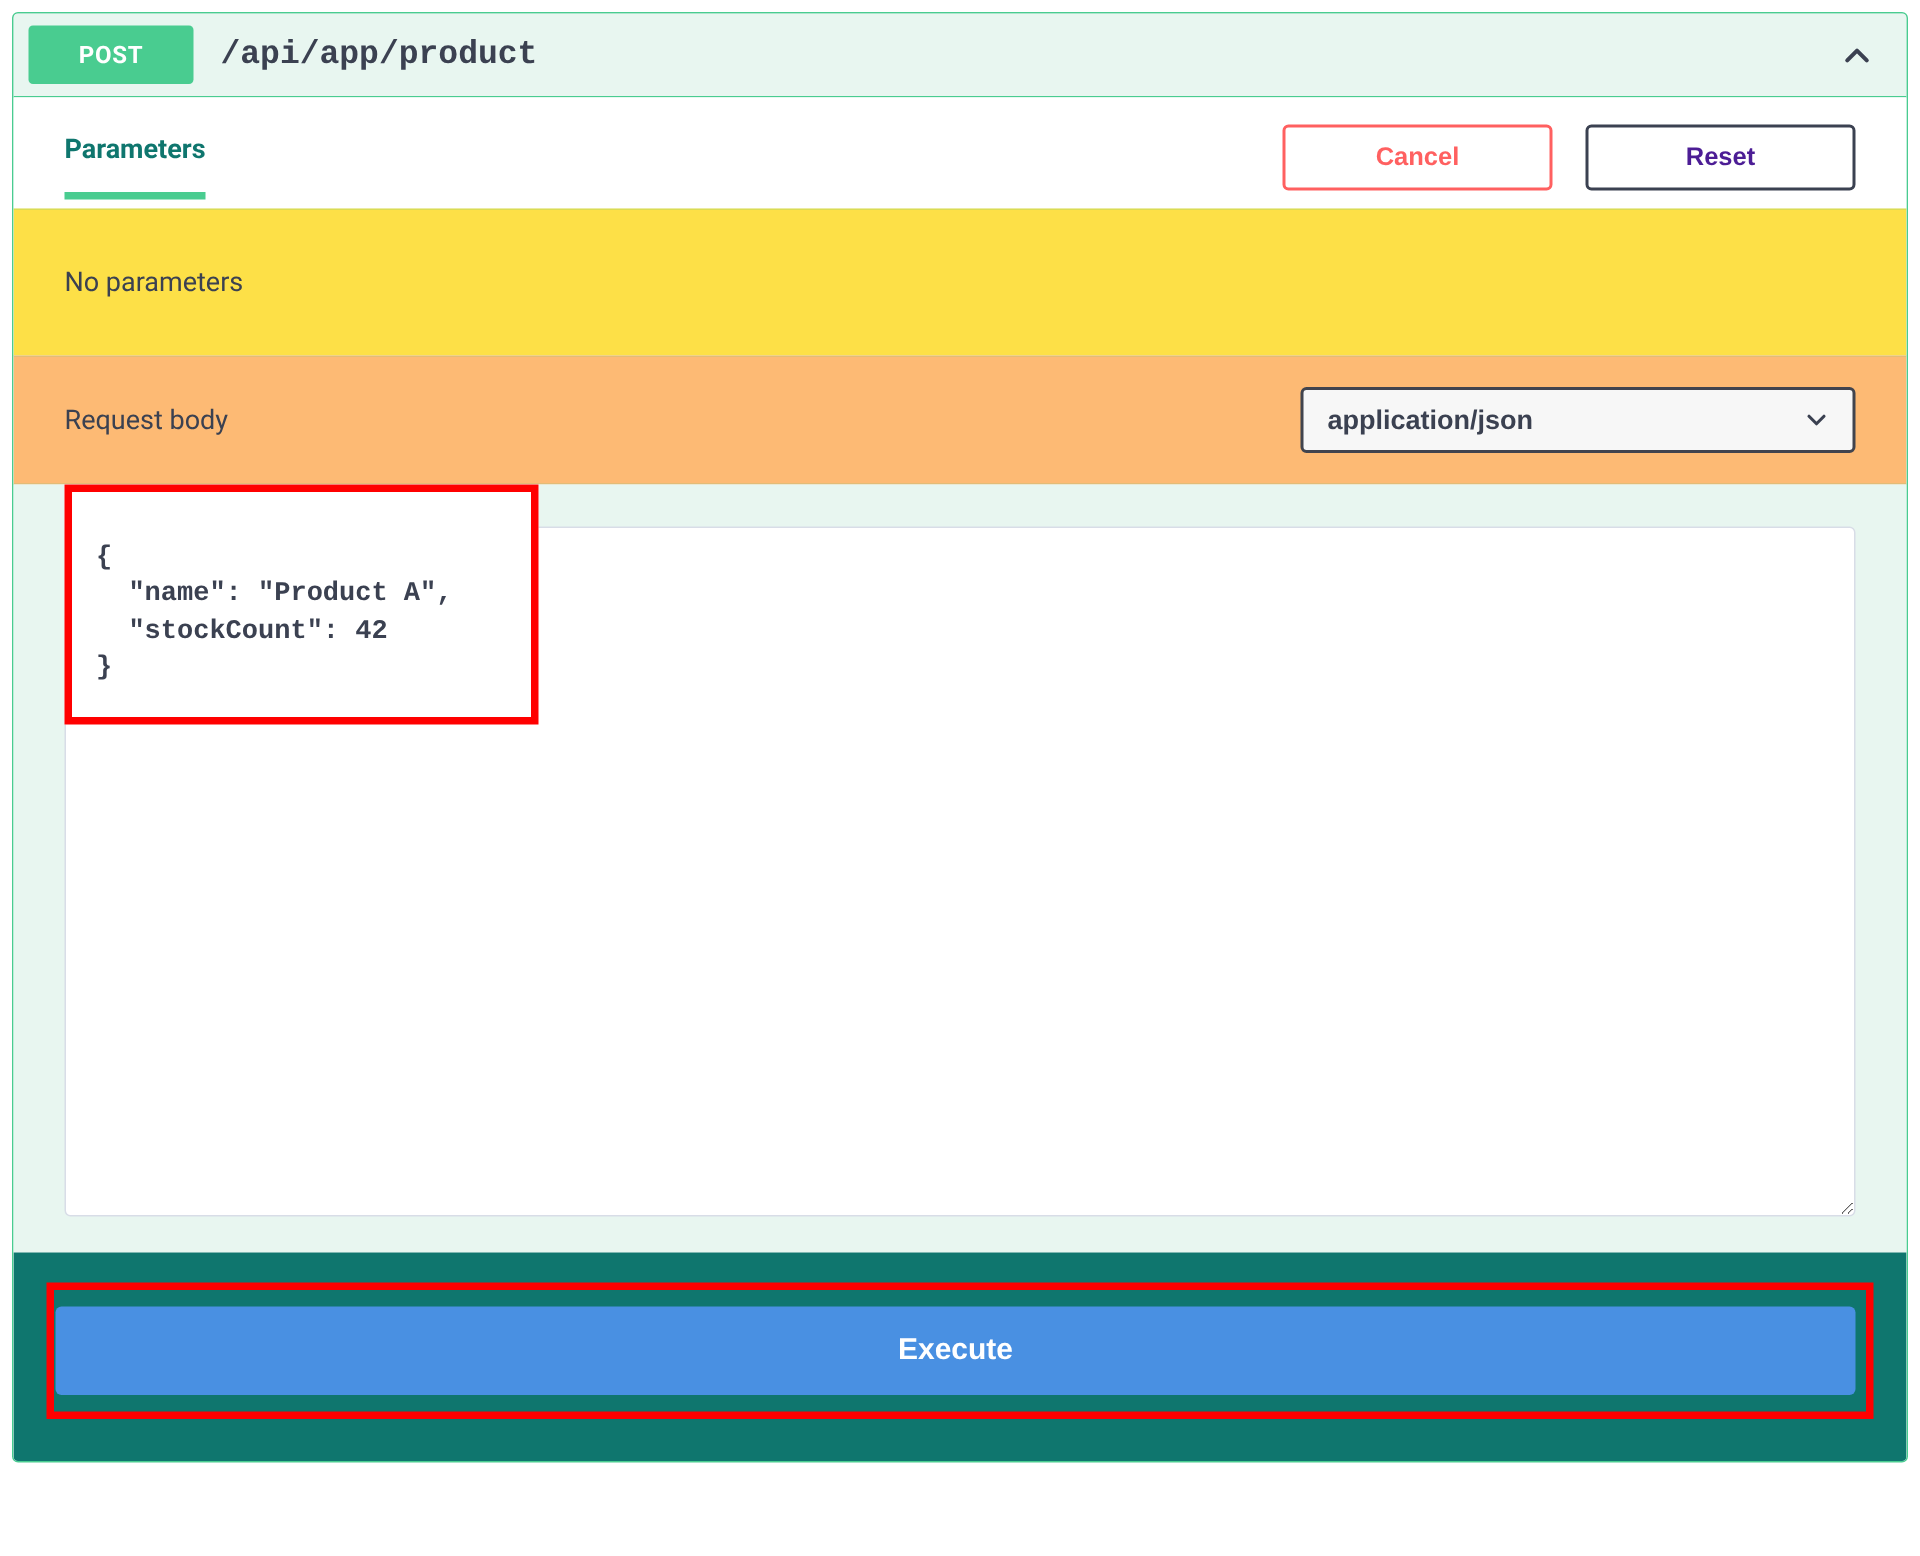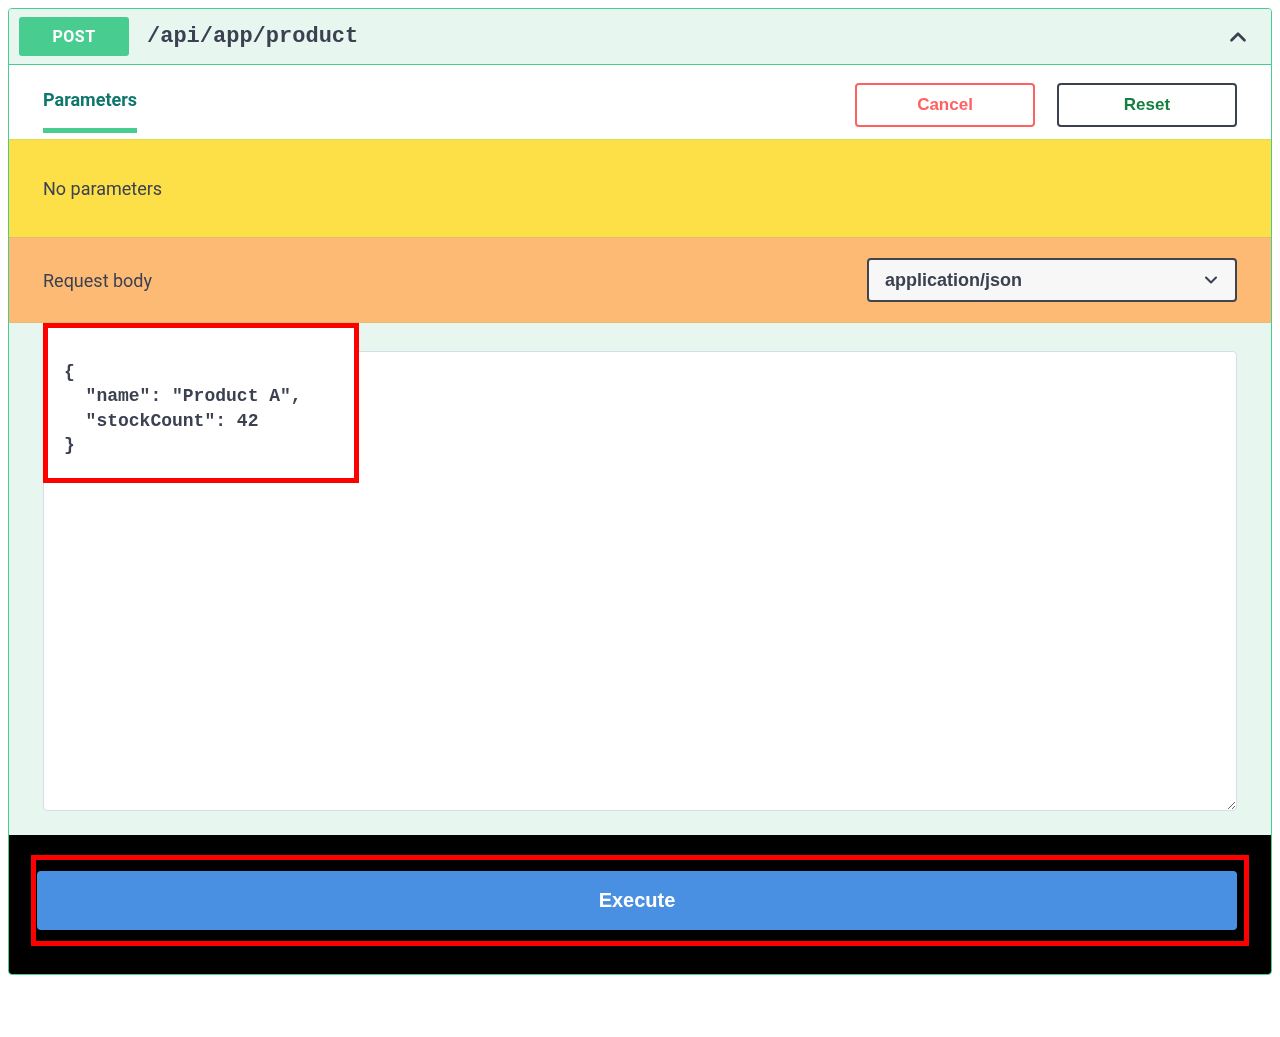--- a/index.html
+++ b/index.html
@@ -85,21 +85,21 @@
       border-radius: 4px;
       cursor: pointer;
       background: #fff;
       text-align: center;
     }
     .btn-cancel {
       color: #ff6060;
       border: 2px solid #ff6060;
     }
     .btn-reset {
-      color: #15803d;
+      color: #4c1d95;
       border: 2px solid #3b4151;
     }
     .no-params {
       background: #fde047;
       padding: 38px 34px;
       font-size: 18px;
       color: #3b4151;
       border-top: 1px solid rgba(73,204,144,0.2);
     }
     .request-body-header {
@@ -175,21 +175,21 @@
       background: #fff;
       padding: 32px 16px 16px 16px;
       font-family: "Courier New", monospace;
       font-size: 18px;
       font-weight: 600;
       color: #3b4151;
       white-space: pre;
       line-height: 1.35;
     }
     .execute-section {
-      background: #000000;
+      background: #0f766e;
       padding: 36px 34px 44px 28px;
       position: relative;
     }
     .btn-execute {
       width: 100%;
       background: #4990e2;
       color: #fff;
       font-size: 20px;
       font-weight: 700;
       border: none;

